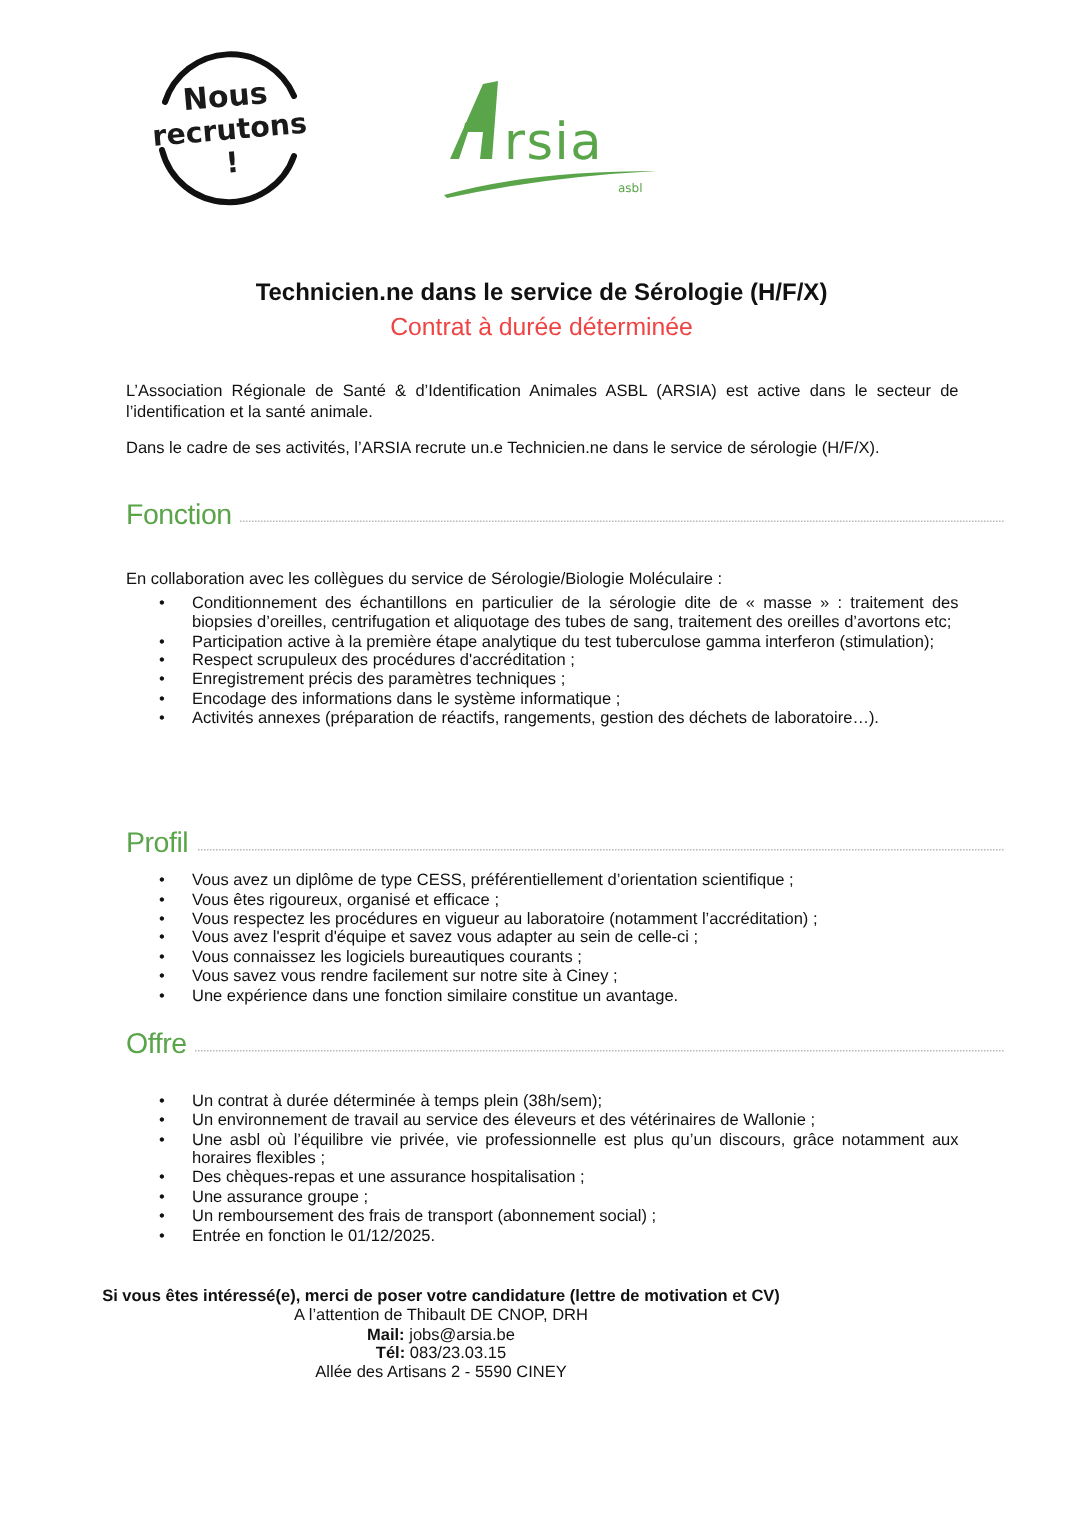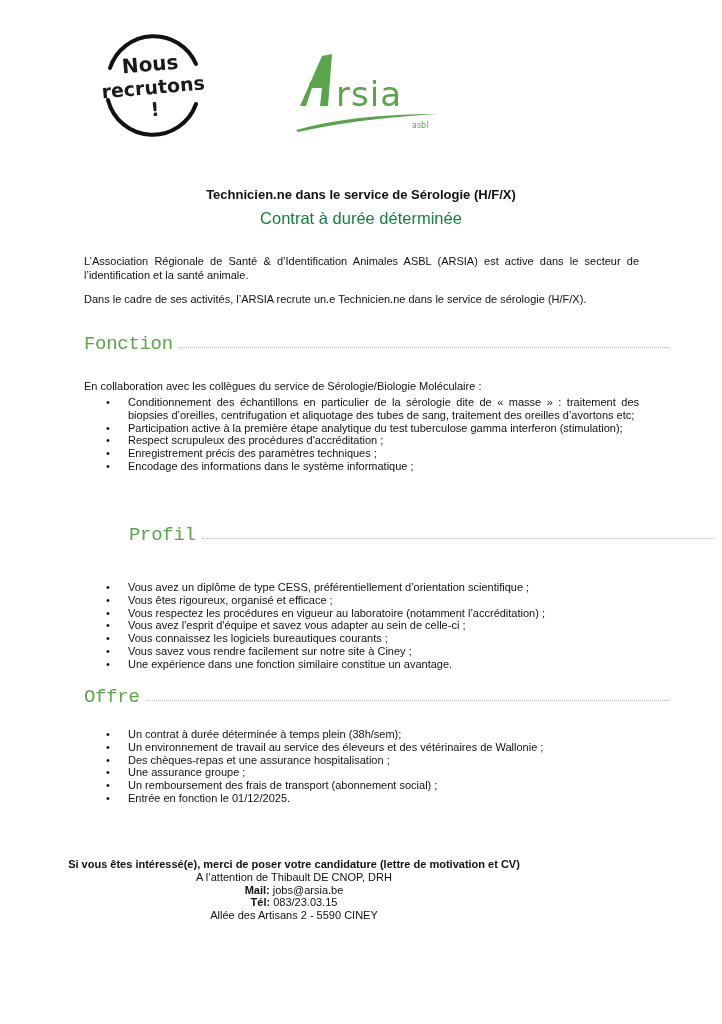--- a/index.html
+++ b/index.html
@@ -16,35 +16,35 @@
     font-family: "DejaVu Sans", sans-serif; font-weight: bold; color: #1a1a1a;
     transform: rotate(-5deg);
   }
   .badge-text .l1 { font-size: 20px; line-height: 24px; display:block; }
   .badge-text .l2 { font-size: 19px; line-height: 22px; display:block; margin-left: 2px; }
   .logo { position: absolute; left: 292px; top: 48px; width: 150px; height: 86px; }
   .logo svg { width: 100%; height: 100%; }
 
   .title {
     position: absolute; left: 0; width: 722px; top: 187px; text-align: center;
-    font-size: 13px; font-weight: bold; color: #111;
+    font-size: 16px; font-weight: bold; color: #111;
   }
   .subtitle {
     position: absolute; left: 0; width: 722px; top: 209px; text-align: center;
-    font-size: 16.5px; color: #15803d;
+    font-size: 16.5px; color: #ef4444;
   }
   .para {
     position: absolute; left: 84px; width: 555px; font-size: 11px; line-height: 13.5px;
     text-align: justify; color: #111;
   }
   .section-head {
     position: absolute; left: 84px; width: 585px; display: flex; align-items: center;
   }
   .section-head .label {
-    font-family: Liberation Mono, monospace; font-size: 19px; color: #5aa54a;
+    font-family: Liberation Sans, sans-serif; font-size: 19px; color: #5aa54a;
     letter-spacing: -0.3px; white-space: nowrap;
   }
   .section-head .dots {
     flex: 1; margin-left: 6px; margin-top: 6px; border-bottom: 1px dotted #b8b8b8; height: 0;
   }
   ul.bullets {
     position: absolute; left: 84px; width: 555px; margin: 0; padding: 0; list-style: none;
     font-size: 11px; line-height: 12.8px; color: #111;
   }
   ul.bullets li { position: relative; padding-left: 44px; text-align: justify; }
@@ -94,43 +94,45 @@
   <span class="label">Fonction</span>
   <span class="dots"></span>
 </div>
 <div class="para" style="top:380px;">En collaboration avec les collègues du service de Sérologie/Biologie Moléculaire :</div>
 <ul class="bullets" style="top:396px;">
   <li>Conditionnement des échantillons en particulier de la sérologie dite de « masse » : traitement des biopsies d’oreilles, centrifugation et aliquotage des tubes de sang, traitement des oreilles d’avortons etc;</li>
   <li> Participation active à la première étape analytique du test tuberculose gamma interferon (stimulation);</li>
   <li> Respect scrupuleux des procédures d'accréditation ;</li>
   <li>Enregistrement précis des paramètres techniques ;</li>
   <li>Encodage des informations dans le système informatique ;</li>
+  <li>Activités annexes (préparation de réactifs, rangements, gestion des déchets de laboratoire…).</li>
 </ul>
 
-<div class="section-head" style="top:524px;margin-left:45px;">
+<div class="section-head" style="top:552px;">
   <span class="label">Profil</span>
   <span class="dots"></span>
 </div>
 <ul class="bullets" style="top:581px;">
   <li>Vous avez un diplôme de type CESS, préférentiellement d’orientation scientifique ;</li>
   <li>Vous êtes rigoureux, organisé et efficace ;</li>
   <li>Vous respectez les procédures en vigueur au laboratoire (notamment l’accréditation) ;</li>
   <li>Vous avez l'esprit d'équipe et savez vous adapter au sein de celle-ci ;</li>
   <li>Vous connaissez les logiciels bureautiques courants ;</li>
   <li>Vous savez vous rendre facilement sur notre site à Ciney ;</li>
   <li>Une expérience dans une fonction similaire constitue un avantage.</li>
 </ul>
 
 <div class="section-head" style="top:686px;">
   <span class="label">Offre</span>
   <span class="dots"></span>
 </div>
 <ul class="bullets" style="top:728px;">
   <li>Un contrat à durée déterminée à temps plein (38h/sem);</li>
   <li>Un environnement de travail au service des éleveurs et des vétérinaires de Wallonie ;</li>
+  <li>Une asbl où l’équilibre vie privée, vie professionnelle est plus qu’un discours, grâce notamment aux horaires flexibles ;</li>
   <li>Des chèques-repas et une assurance hospitalisation ;</li>
   <li>Une assurance groupe ;</li>
   <li>Un remboursement des frais de transport (abonnement social) ;</li>
   <li>Entrée en fonction le 01/12/2025.</li>
 </ul>
 
 <div class="contact">
   <div class="strong">Si vous êtes intéressé(e), merci de poser votre candidature (lettre de motivation et CV)</div>
   <div>A l’attention de Thibault DE CNOP, DRH</div>
   <div>

